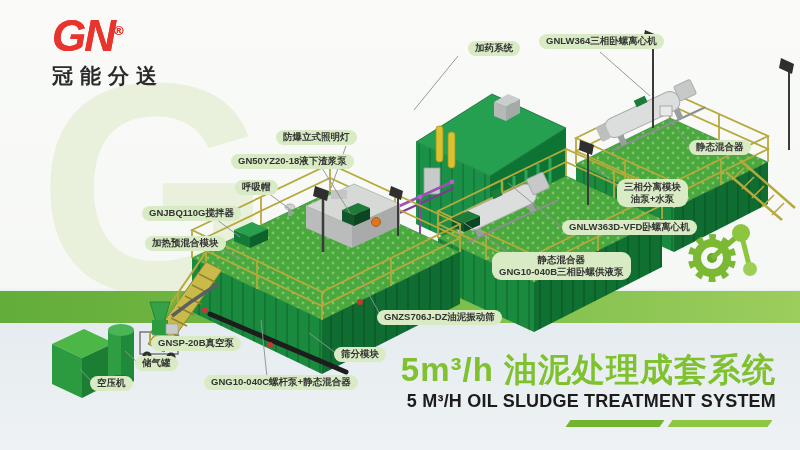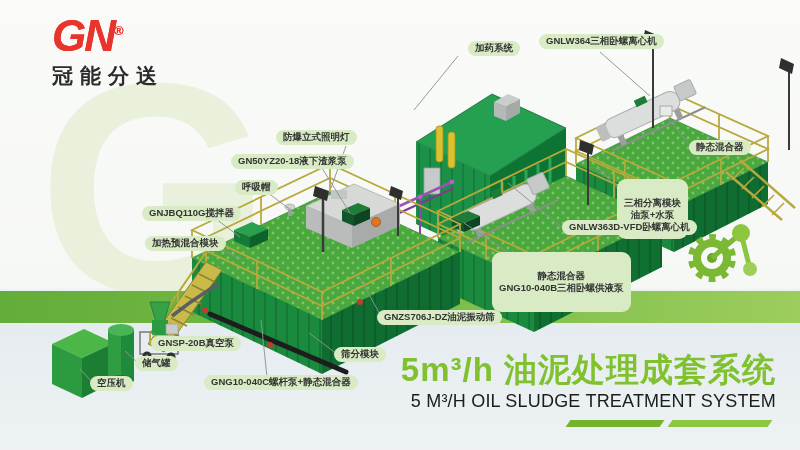--- a/index.html
+++ b/index.html
@@ -17,26 +17,26 @@
   
   .logo{position:absolute;left:52px;top:14px;z-index:6;}
   .logo .gn{font-size:44px;font-weight:900;font-style:italic;color:#e8342c;
             letter-spacing:-2px;line-height:1;text-shadow:0 0 0 #e8342c;}
   .logo .reg{font-size:13px;font-weight:700;color:#e8342c;vertical-align:super;font-style:normal;}
   .logo .sub{margin-top:4px;font-size:21px;font-weight:900;color:#2b2b2b;letter-spacing:7px;}
   
   .pill{position:absolute;z-index:5;background:#d8ebc4;border-radius:9px;
         padding:1px 7px 2px 7px;font-size:9.5px;font-weight:bold;color:#333;
         white-space:nowrap;line-height:1.25;}
-  .pill.two{text-align:center;padding:18px 7px;}
+  .pill.two{text-align:center;padding:2px 7px;}
   .pill.two span{display:block;}
   
   .titleblock{position:absolute;right:24px;top:352px;z-index:6;text-align:right;}
   .title-cn{font-size:33px;font-weight:900;color:#80c12f;letter-spacing:1px;line-height:1.1;}
-  .title-en{font-size:18px;font-weight:400;color:#1c1c1c;letter-spacing:0.2px;margin-top:4px;line-height:1.1;}
+  .title-en{font-size:18px;font-weight:700;color:#1c1c1c;letter-spacing:0.2px;margin-top:4px;line-height:1.1;}
   .bars{position:absolute;left:0;top:420px;width:800px;height:8px;z-index:6;}
   .bar{position:absolute;height:7px;transform:skewX(-35deg);}
   .bar.b1{left:568px;width:94px;background:#74b32c;}
   .bar.b2{left:670px;width:100px;background:#8dc63f;}
 </style>
 </head>
 <body>
 
 <div id="stage">
 

